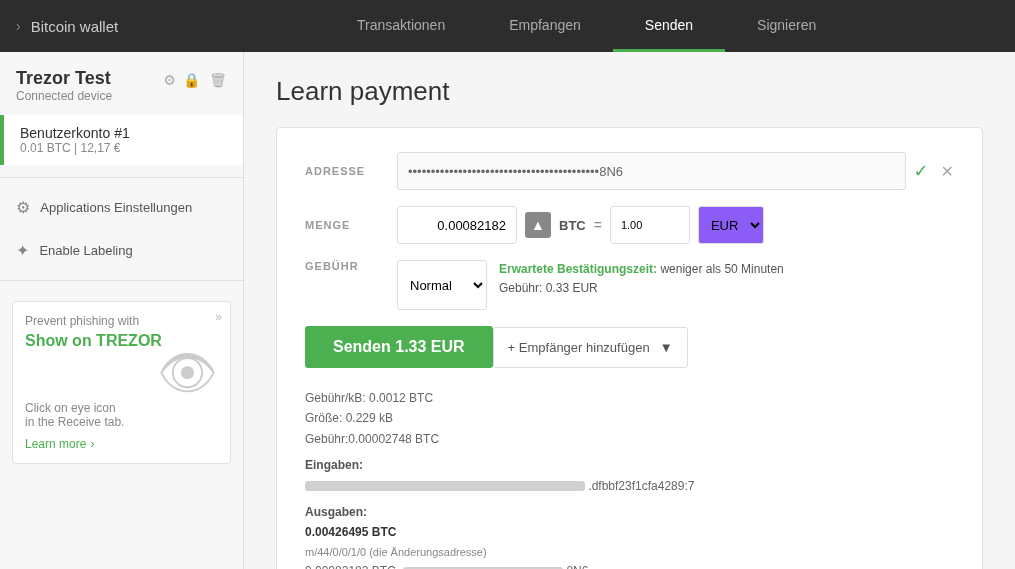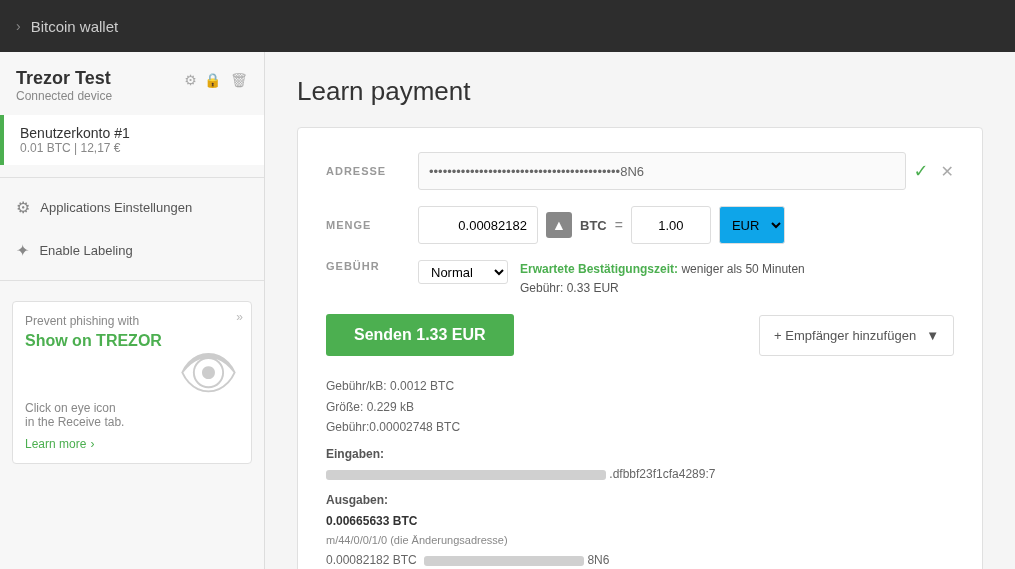--- a/index.html
+++ b/index.html
@@ -55,21 +55,21 @@
 
     
     .main-layout {
       display: flex;
       flex: 1;
       overflow: hidden;
     }
 
     
     .sidebar {
-      width: 265px;
+      width: 244px;
       background: #f7f7f7;
       border-right: 1px solid #ddd;
       display: flex;
       flex-direction: column;
       flex-shrink: 0;
       overflow-y: auto;
     }
     .sidebar-header {
       padding: 16px 16px 8px 16px;
       display: flex;
@@ -286,43 +286,43 @@
     .equals {
       font-size: 14px;
       color: #888;
     }
     .fiat-input {
       width: 80px;
       height: 38px;
       border: 1px solid #ddd;
       border-radius: 3px;
       padding: 0 10px;
-      font-size: 13px;
-      text-align: center;
+      font-size: 11px;
+      text-align: left;
       outline: none;
     }
     .fiat-select {
       height: 38px;
       border: 1px solid #ddd;
       border-radius: 3px;
       padding: 0 8px;
       font-size: 13px;
-      background: #0ea5e9;
+      background: #8b5cf6;
       cursor: pointer;
       outline: none;
     }
 
     
     .fee-wrap {
       display: flex;
       align-items: flex-start;
       gap: 12px;
     }
     .fee-select {
-      height: 24px;
+      height: 50px;
       border: 1px solid #ddd;
       border-radius: 3px;
       padding: 0 8px;
       font-size: 13px;
       background: #fff;
       cursor: pointer;
       outline: none;
       min-width: 90px;
     }
     .fee-info {
@@ -332,21 +332,21 @@
     }
     .fee-info .highlight {
       color: #4caf50;
       font-weight: 600;
     }
 
     
     .send-row {
       display: flex;
       align-items: center;
-      justify-content: space-between;
+      justify-content: flex-start;
       margin-top: 16px;
     }
     .send-btn {
       background: #4caf50;
       color: #fff;
       border: none;
       border-radius: 3px;
       padding: 12px 28px;
       font-size: 16px;
       font-weight: 600;
@@ -396,20 +396,26 @@
       font-size: 11px;
     }
   </style>
 </head>
 <body>
 
 <div class="top-nav">
   <div class="nav-logo-area">
     <span class="nav-logo-chevron">›</span>
     <span class="nav-logo-text">Bitcoin wallet</span>
+  </div>
+  <div class="nav-tabs">
+    <div class="nav-tab">Transaktionen</div>
+    <div class="nav-tab">Empfangen</div>
+    <div class="nav-tab active">Senden</div>
+    <div class="nav-tab">Signieren</div>
   </div>
 </div>
 
 <div class="main-layout">
 
   <div class="sidebar">
     <div class="sidebar-header">
       <div class="sidebar-title-area">
         <div class="sidebar-title">Trezor Test</div>
         <div class="sidebar-subtitle">Connected device</div>
@@ -514,21 +520,21 @@
       <div class="details-section">
         <div>Gebühr/kB: 0.0012 BTC</div>
         <div>Größe: 0.229 kB</div>
         <div>Gebühr:0.00002748 BTC</div>
         <div class="details-heading">Eingaben:</div>
         <div>
           <span class="redacted-bar" style="width:280px;"></span>
           <span>.dfbbf23f1cfa4289:7</span>
         </div>
         <div class="details-heading">Ausgaben:</div>
-        <div class="details-amount">0.00665633 BTC</div>
+        <div class="details-amount">0.00426495 BTC</div>
         <div class="details-path">m/44/0/0/1/0 (die Änderungsadresse)</div>
         <div>
           <span>0.00082182 BTC</span>
           <span class="redacted-bar" style="width:160px;margin-left:4px;"></span>
           <span>8N6</span>
         </div>
       </div>
 
     </div>
   </div>

